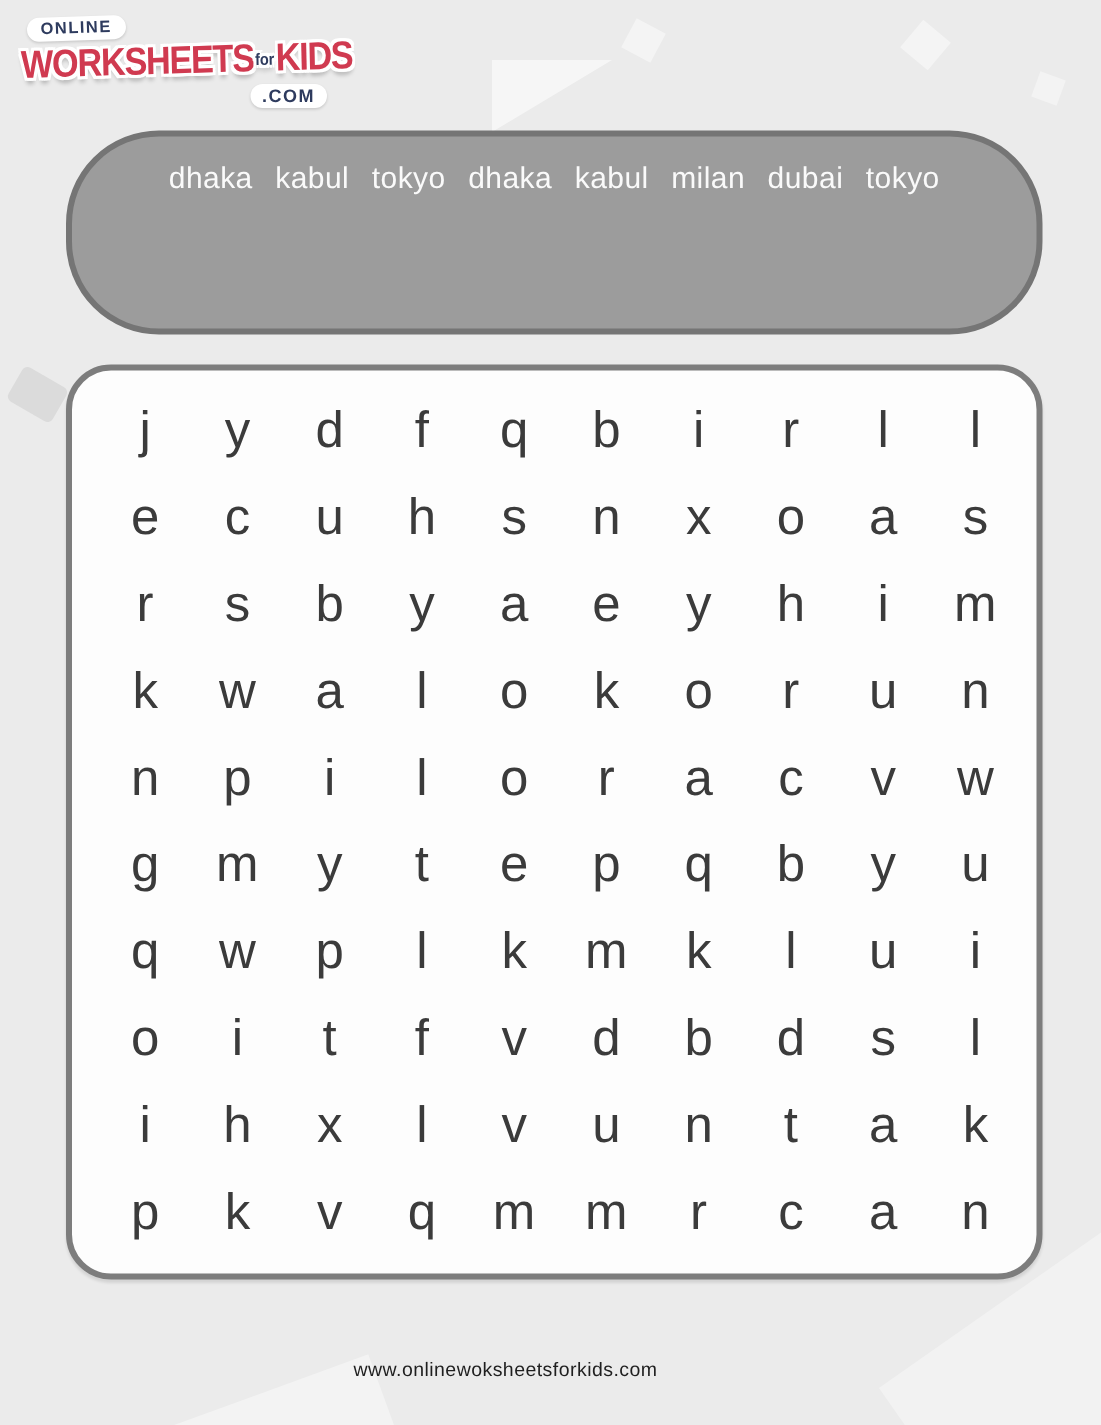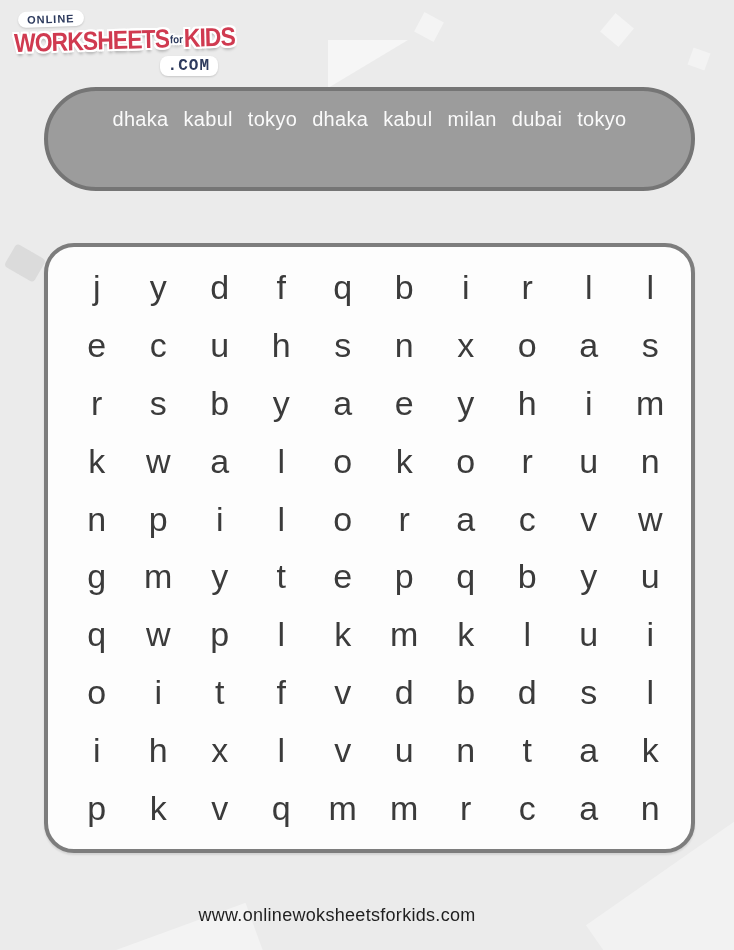--- a/index.html
+++ b/index.html
@@ -55,30 +55,29 @@
       0 4px 3px rgba(0,0,0,0.25);
   }
   .logo-for{
     font-size:11px;font-weight:700;letter-spacing:0;
     color:var(--logo-navy);
     position:relative;top:-4px;margin:0 1px;
   }
   .logo-com{
     width:fit-content;margin:-3px 6px 0 auto;
     background:#ffffff;color:var(--logo-navy);
-    font-size:16px;font-weight:700;letter-spacing:1px;
+    font-size:12px;font-weight:700;letter-spacing:1px;
     padding:1px 8px;border-radius:8px;
     box-shadow:0 1px 2px rgba(0,0,0,0.15);
-    font-family:Liberation Mono, monospace;
   }
 
   
   .word-bank{
     position:absolute;left:44px;top:87px;
-    width:651px;height:104px;
+    width:651px;height:136px;
     background:var(--bank-bg);
     border:4px solid var(--bank-border);
     border-radius:62px;
   }
   .words{
     display:flex;justify-content:center;column-gap:15px;
     padding-top:17px;
     font-size:20px;color:#fafafa;letter-spacing:0.3px;
   }
 
@@ -99,21 +98,21 @@
   }
   .cell{
     display:flex;align-items:center;justify-content:center;
     font-size:34px;color:var(--letter);
   }
 
   
   .footer{
     position:absolute;left:0;top:905px;width:674px;
     text-align:center;
-    font-size:18px;color:#1f1f1f;letter-spacing:0.3px;
+    font-size:13px;color:#1f1f1f;letter-spacing:0.3px;
   }
 </style>
 </head>
 <body>
 
 <div class="bgshape tri1"></div>
 <div class="bgshape sq1"></div>
 <div class="bgshape sq2"></div>
 <div class="bgshape sq3"></div>
 <div class="bgshape blob1"></div>

